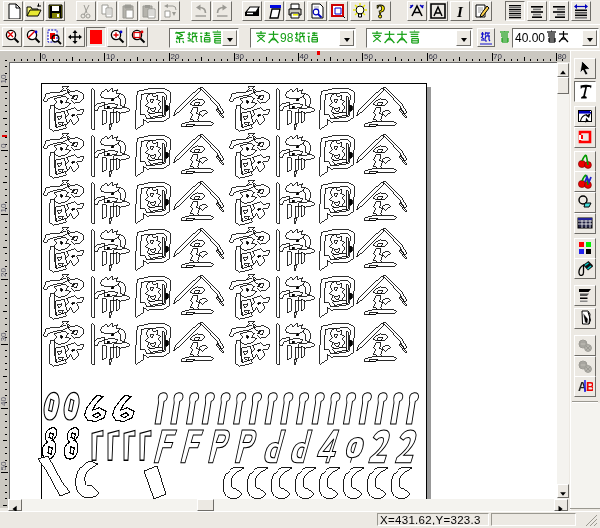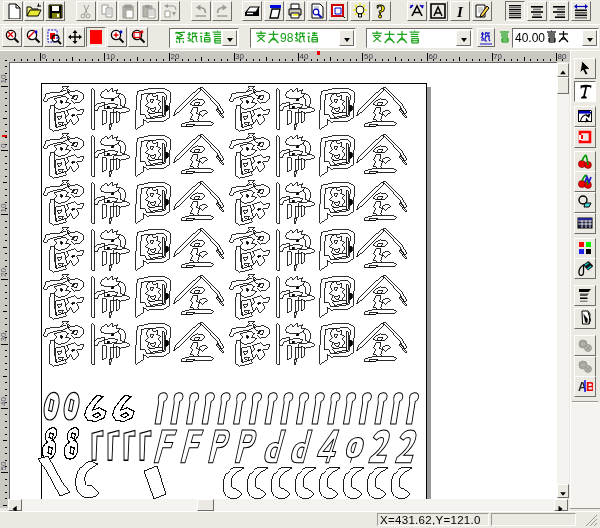--- a/index.html
+++ b/index.html
@@ -913,16 +913,16 @@
     <svg width="16" height="16" viewBox="0 0 16 16" style="left:2px;top:1px">
       <text x="1" y="13" font-size="12" font-weight="bold" fill="#222">A</text>
       <text x="9" y="13" font-size="12" font-weight="bold" fill="#e00">B</text>
       <path d="M8 2v12" stroke="#22e" stroke-width="1.6"></path>
     </svg>
   </div>
 <div class="abs" style="left:572px;top:401px;width:26px;height:2px;border-top:1px solid #9a9890;border-bottom:1px solid #fff;"></div>
 <div class="abs" style="left:571px;top:403px;width:29px;height:105px;background:#f4f3ef;"></div>
 <div class="abs" style="left:570px;top:508px;width:30px;height:2px;border-top:1px solid #9a9890;"></div>
 <div class="abs" style="left:0;top:511px;width:600px;height:17px;background:#ece9e3;border-top:1px solid #fff;"></div>
-<div class="abs" style="left:377px;top:513px;width:112px;height:13px;border:1px solid;border-color:#9a9890 #fff #fff #9a9890;overflow:hidden;font-size:11px;color:#000;padding-left:2px;white-space:nowrap;font-size:11.5px;letter-spacing:0.3px;">X=431.62,Y=121.0</div>
+<div class="abs" style="left:377px;top:513px;width:112px;height:13px;border:1px solid;border-color:#9a9890 #fff #fff #9a9890;overflow:hidden;font-size:11px;color:#000;padding-left:2px;white-space:nowrap;font-size:11.5px;letter-spacing:0.3px;">X=431.62,Y=323.3</div>
 <div class="abs" style="left:491px;top:513px;width:85px;height:13px;border:1px solid;border-color:#9a9890 #fff #fff #9a9890;"></div>
 <svg class="abs" style="left:585px;top:514px" width="13" height="13" viewBox="0 0 13 13">
     <path d="M12 1L1 12m11-7l-7 7m7-3l-3 3" stroke="#9a9890" fill="none"></path>
   </svg>
 </body></html>

